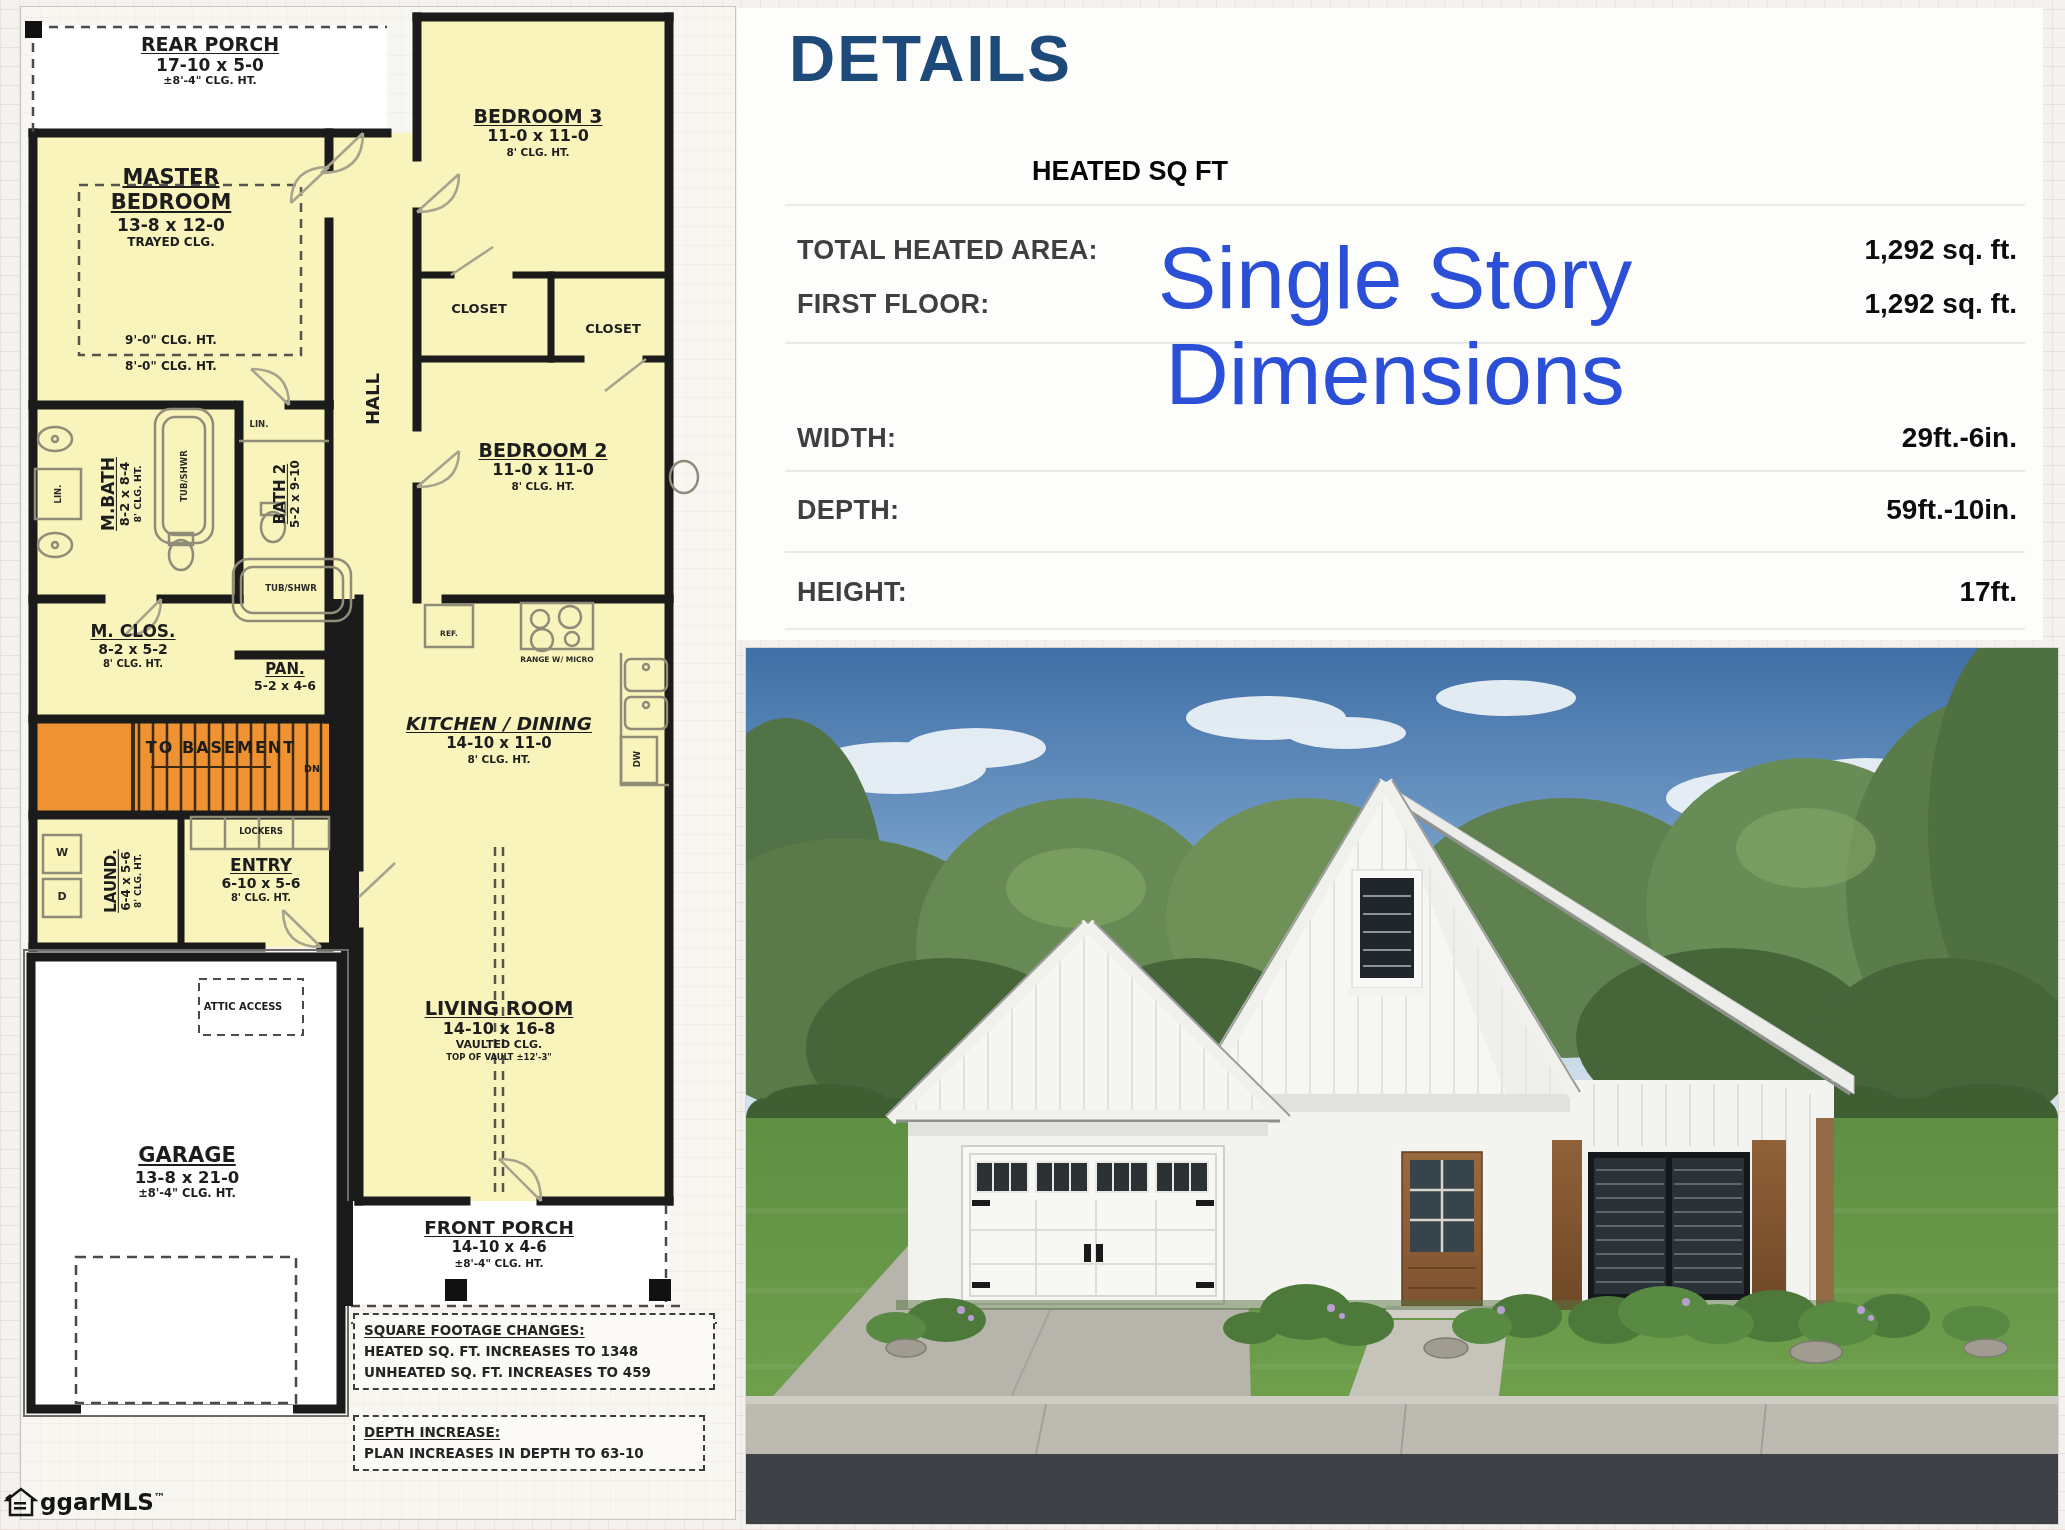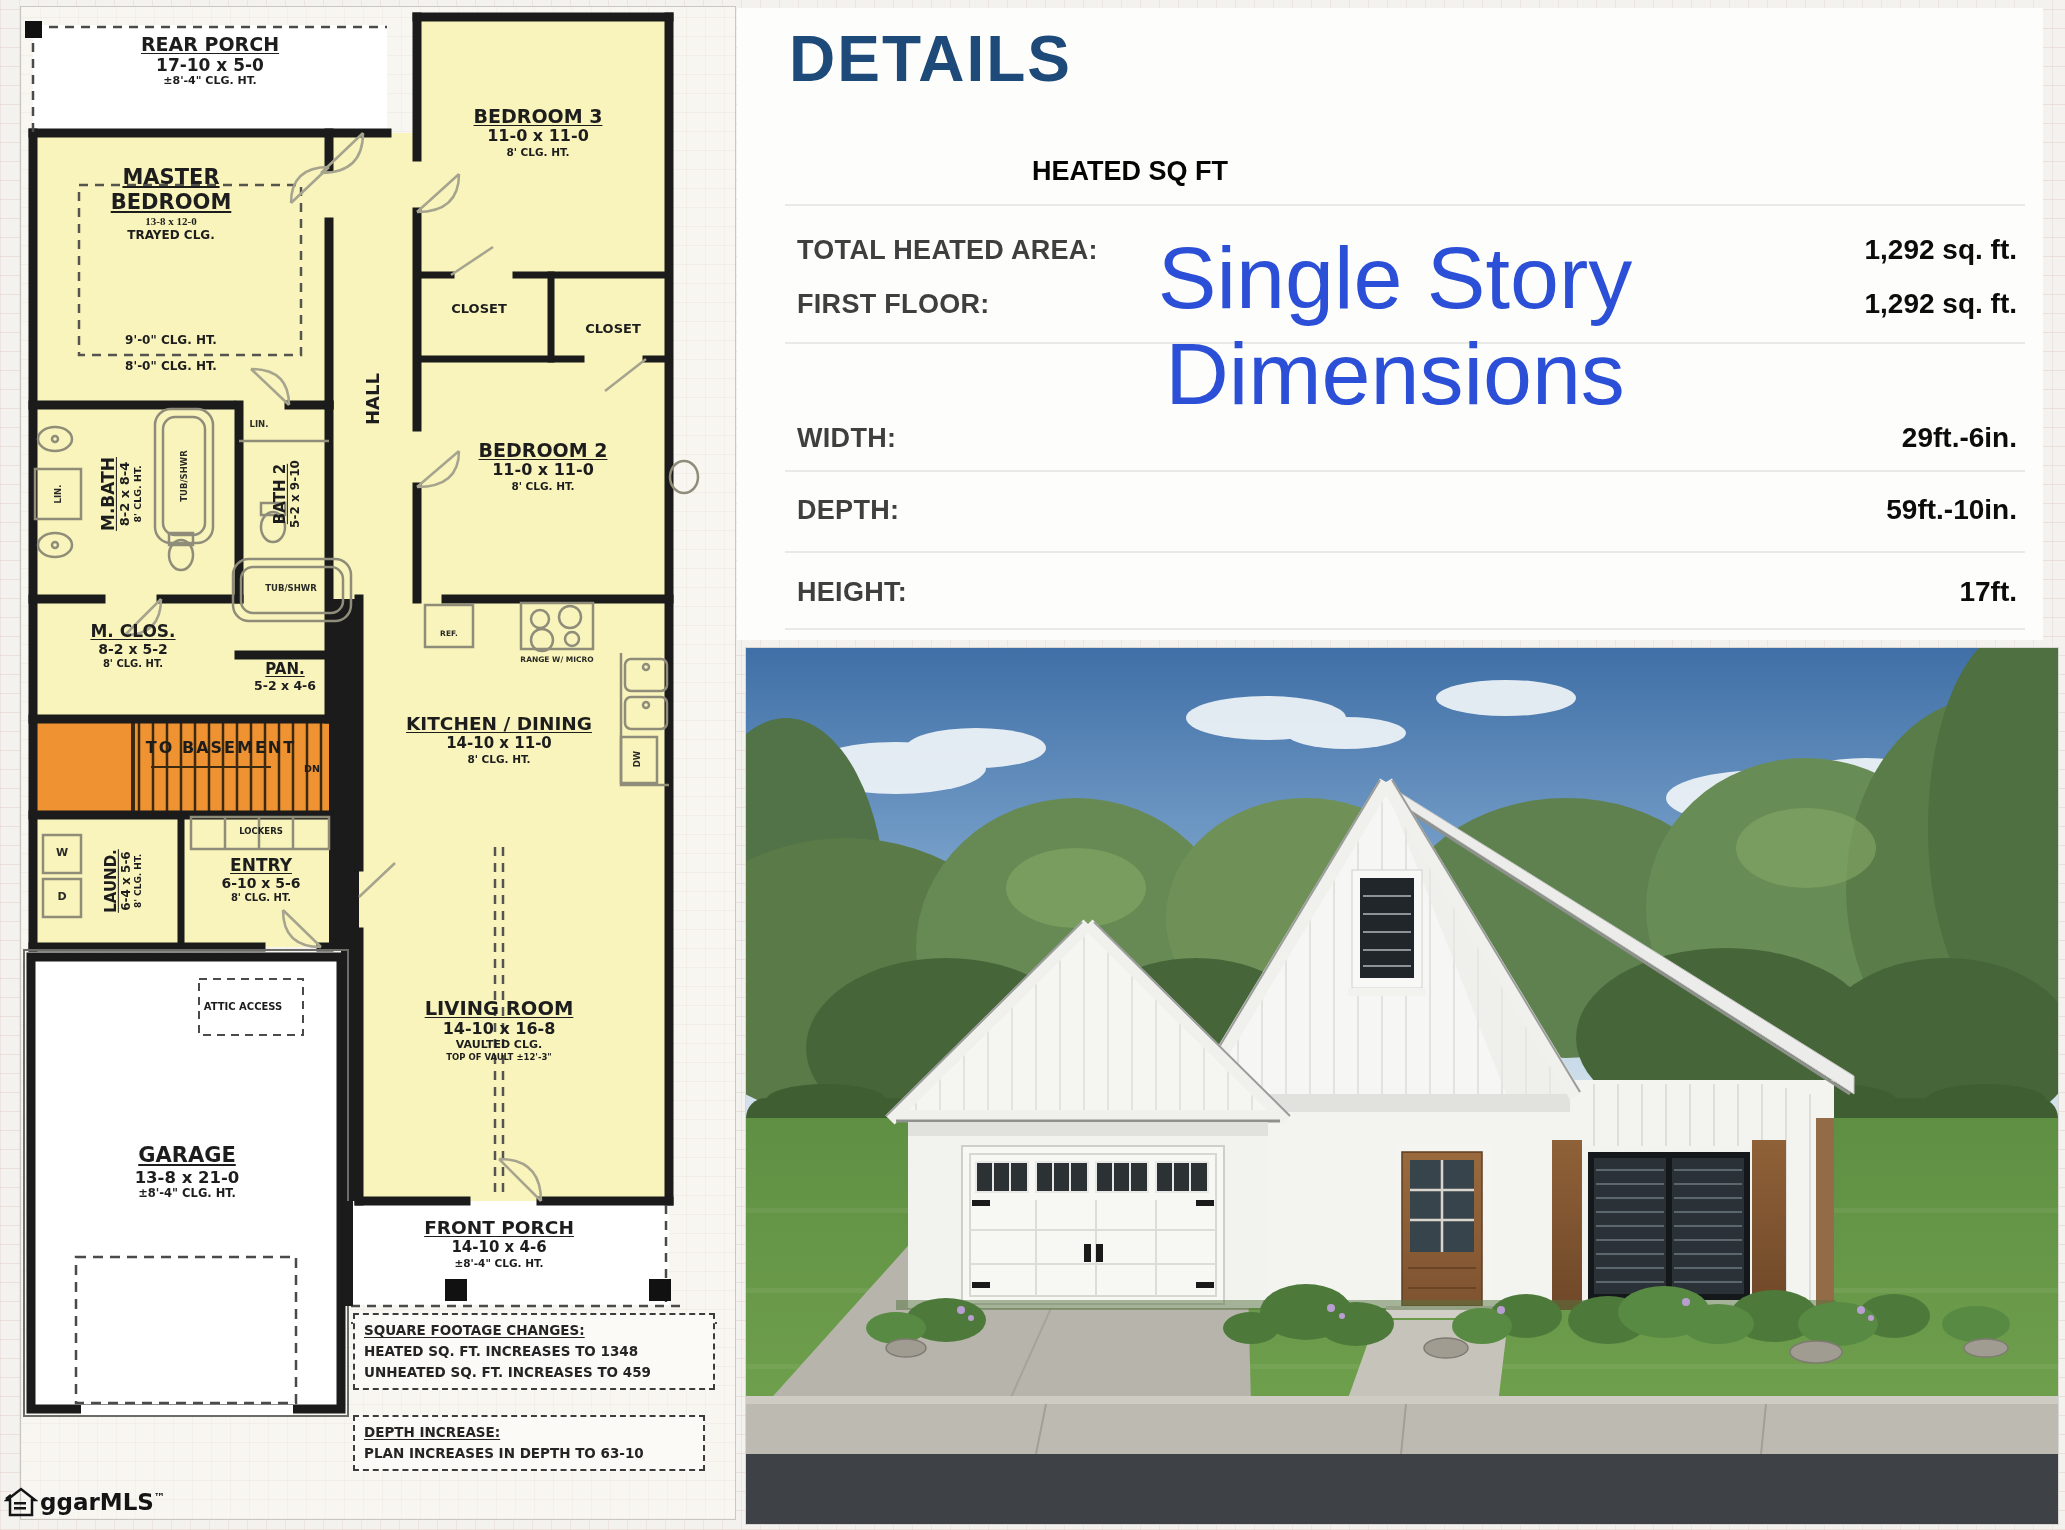--- a/index.html
+++ b/index.html
@@ -185,21 +185,21 @@
   </svg>
 
   <div class="plan-label" style="left:189px;top:26px;">
     <div class="nm" style="font-size:19px;">REAR PORCH</div>
     <div style="font-size:17px;">17-10 x 5-0</div>
     <div style="font-size:11px;">±8'-4" CLG. HT.</div>
   </div>
   <div class="plan-label" style="left:150px;top:158px;">
     <div class="nm" style="font-size:21px;">MASTER</div>
     <div class="nm" style="font-size:21px;">BEDROOM</div>
-    <div style="font-size:11px;font-family:Liberation Serif, serif;">13-8 x 12-0</div>
+    <div style="font-size:17px;">13-8 x 12-0</div>
     <div style="font-size:12px;">TRAYED CLG.</div>
   </div>
   <div class="plan-label" style="left:150px;top:326px;font-size:12px;">9'-0" CLG. HT.</div>
   <div class="plan-label" style="left:150px;top:352px;font-size:12px;">8'-0" CLG. HT.</div>
   <div class="plan-label" style="left:517px;top:98px;">
     <div class="nm" style="font-size:19px;">BEDROOM 3</div>
     <div style="font-size:16px;">11-0 x 11-0</div>
     <div style="font-size:10.5px;">8' CLG. HT.</div>
   </div>
   <div class="plan-label" style="left:458px;top:294px;font-size:13px;">CLOSET</div>
@@ -235,21 +235,21 @@
     <div style="font-size:12px;">6-4 x 5-6</div>
     <div style="font-size:9px;">8' CLG. HT.</div>
   </div>
   <div class="plan-label" style="left:240px;top:819px;font-size:8.5px;">LOCKERS</div>
   <div class="plan-label" style="left:240px;top:848px;">
     <div class="nm" style="font-size:17px;">ENTRY</div>
     <div style="font-size:14px;">6-10 x 5-6</div>
     <div style="font-size:10px;">8' CLG. HT.</div>
   </div>
   <div class="plan-label" style="left:478px;top:706px;">
-    <div class="nm" style="font-size:18.5px;">KITCHEN / DINING</div>
+    <div class="nm" style="font-size:18.5px;font-style:italic;">KITCHEN / DINING</div>
     <div style="font-size:15px;">14-10 x 11-0</div>
     <div style="font-size:10.5px;">8' CLG. HT.</div>
   </div>
   <div class="plan-label" style="left:478px;top:990px;">
     <div class="nm" style="font-size:19.5px;">LIVING ROOM</div>
     <div style="font-size:16px;">14-10 x 16-8</div>
     <div style="font-size:11px;">VAULTED CLG.</div>
     <div style="font-size:8.5px;">TOP OF VAULT ±12'-3"</div>
   </div>
   <div class="plan-label" style="left:166px;top:1136px;">

